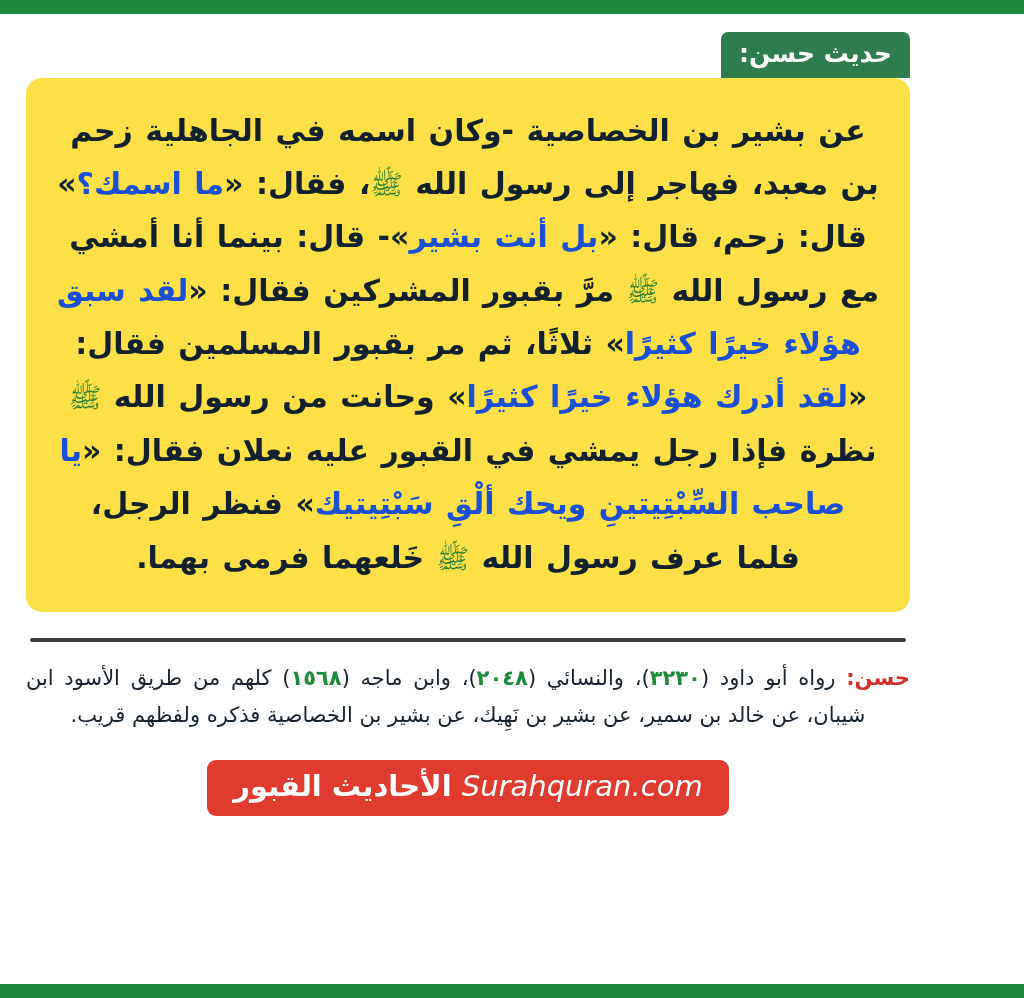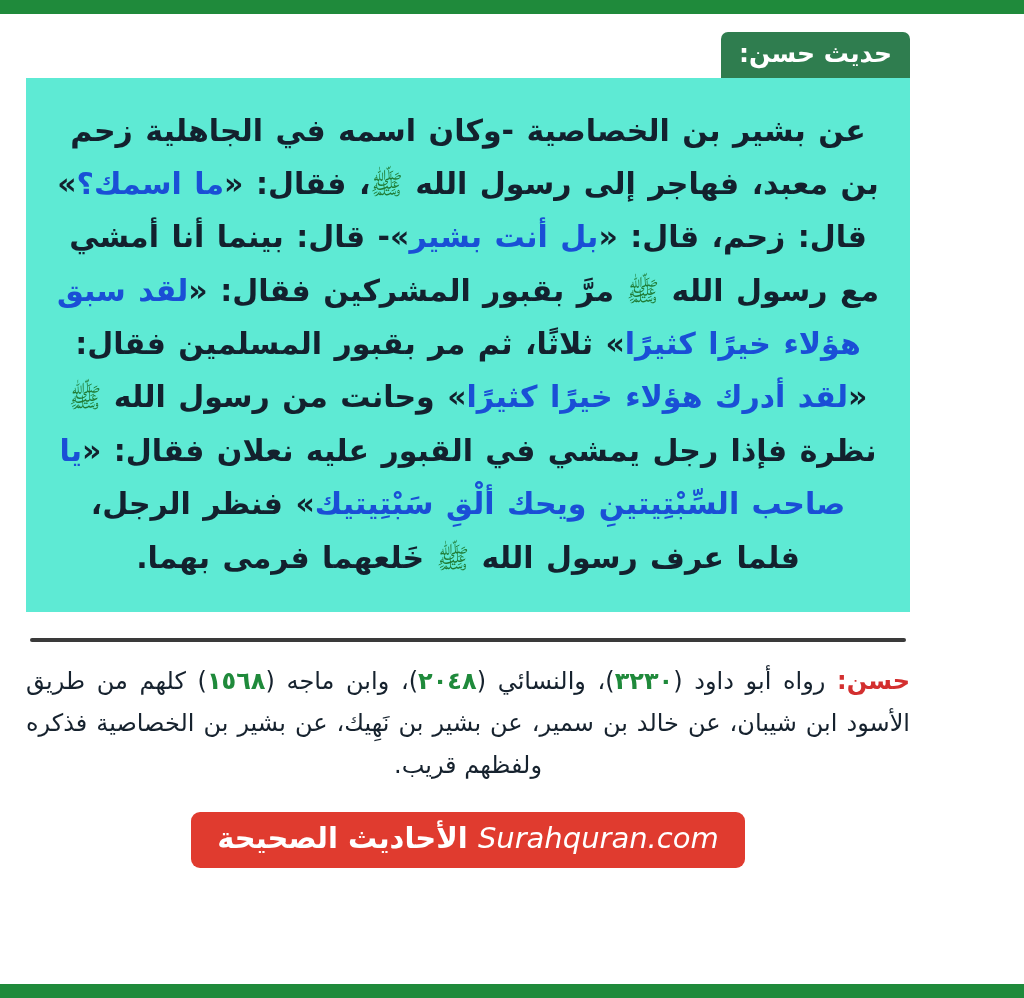--- a/index.html
+++ b/index.html
@@ -54,22 +54,22 @@
     font-weight: bold;
     padding: 8px 18px 10px 18px;
     border-radius: 7px 7px 0 0;
     line-height: 1.1;
     letter-spacing: 0;
   }
 
   
   .hadith-box {
     margin-top: 0;
-    background: #5eead4;
-    border-radius: 0;
+    background: #fde047;
+    border-radius: 16px;
     padding: 26px 30px 28px 30px;
     box-sizing: border-box;
     direction: rtl;
     text-align: center;
   }
   .hadith-text {
     font-size: 30px;
     font-weight: bold;
     line-height: 1.78;
     color: #13212e;
@@ -90,21 +90,21 @@
     height: 4px;
     background: #3a3a3a;
     border-radius: 2px;
   }
 
   
   .takhrij {
     direction: rtl;
     text-align: justify;
     text-align-last: center;
-    font-size: 24px;
+    font-size: 21px;
     line-height: 1.75;
     color: #16222e;
   }
   .takhrij .grade-word {
     color: #d32f2f;
     font-weight: bold;
   }
   .takhrij .num {
     color: #1f8a3b;
     font-weight: bold;
@@ -148,19 +148,19 @@
     <div class="hadith-text" id="hadith-text"><span>عن بشير بن الخصاصية -وكان اسمه في الجاهلية زحم بن معبد، فهاجر إلى رسول الله </span><span class="sallam">ﷺ</span><span>، فقال: «</span><span class="hl-blue">ما اسمك؟</span><span>» قال: زحم، قال: «</span><span class="hl-blue">بل أنت بشير</span><span>»- قال: بينما أنا أمشي مع رسول الله </span><span class="sallam">ﷺ</span><span> مرَّ بقبور المشركين فقال: «</span><span class="hl-blue">لقد سبق هؤلاء خيرًا كثيرًا</span><span>» ثلاثًا، ثم مر بقبور المسلمين فقال: «</span><span class="hl-blue">لقد أدرك هؤلاء خيرًا كثيرًا</span><span>» وحانت من رسول الله </span><span class="sallam">ﷺ</span><span> نظرة فإذا رجل يمشي في القبور عليه نعلان فقال: «</span><span class="hl-blue">يا صاحب السِّبْتِيتينِ ويحك ألْقِ سَبْتِيتيك</span><span>» فنظر الرجل، فلما عرف رسول الله </span><span class="sallam">ﷺ</span><span> خَلعهما فرمى بهما.</span></div>
   </div>
 
   <div class="divider"></div>
 
   <div class="takhrij" id="takhrij-text"><span class="grade-word">حسن:</span><span> رواه أبو داود (</span><span class="num">٣٢٣٠</span><span>)، والنسائي (</span><span class="num">٢٠٤٨</span><span>)، وابن ماجه (</span><span class="num">١٥٦٨</span><span>) كلهم من طريق الأسود ابن شيبان، عن خالد بن سمير، عن بشير بن نَهِيك، عن بشير بن الخصاصية فذكره ولفظهم قريب.</span></div>
 
   <div class="footer-row">
     <div class="site-badge">
       <span class="lat">Surahquran.com</span>
-      <span>الأحاديث الصحيحة</span>
+      <span>الأحاديث القبور</span>
     </div>
   </div>
 
 </div>
 
 <div class="bottom-bar"></div>
 
 </body></html>

